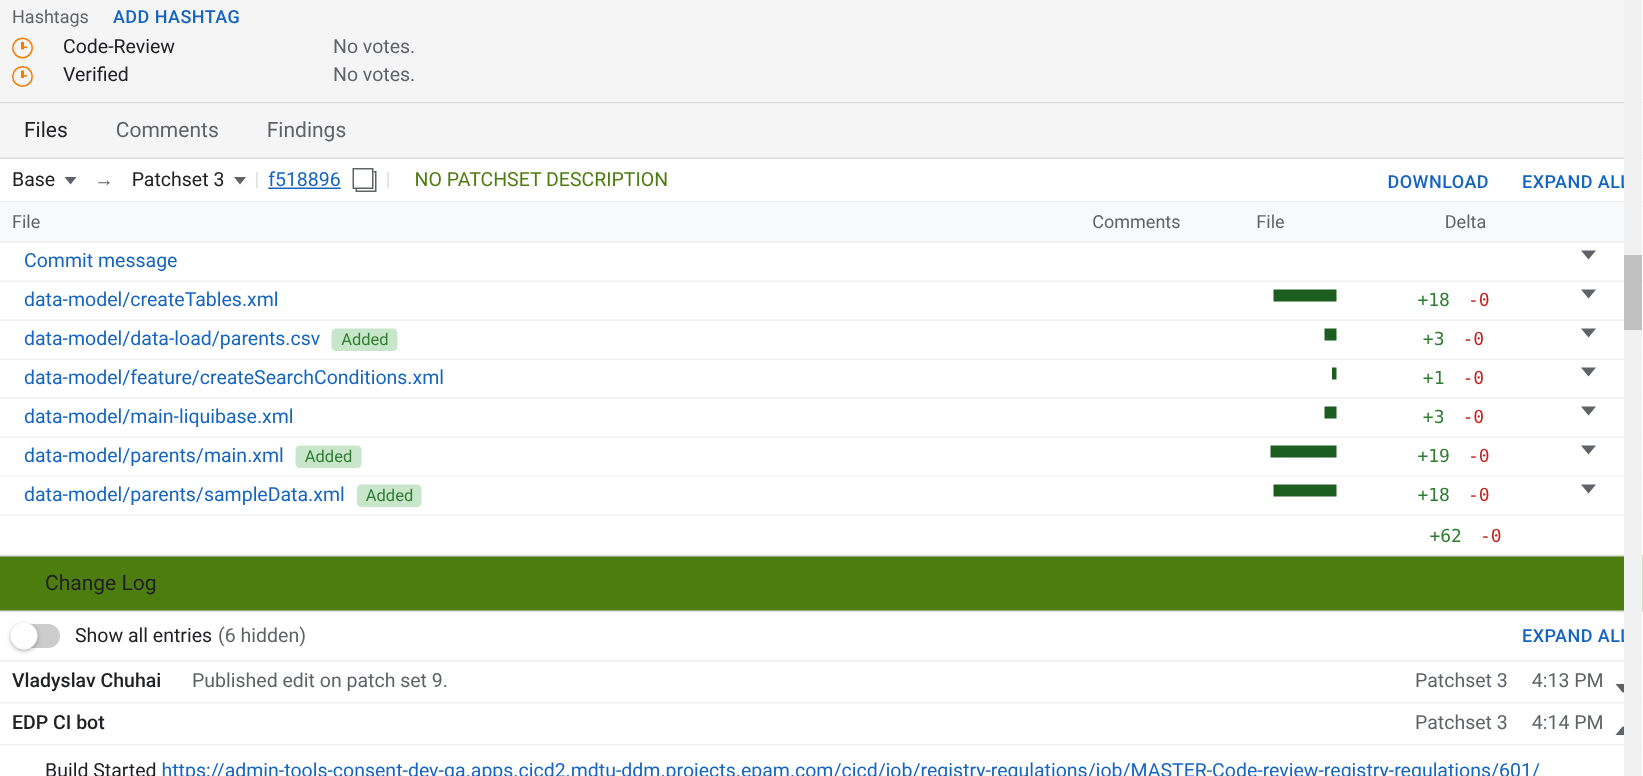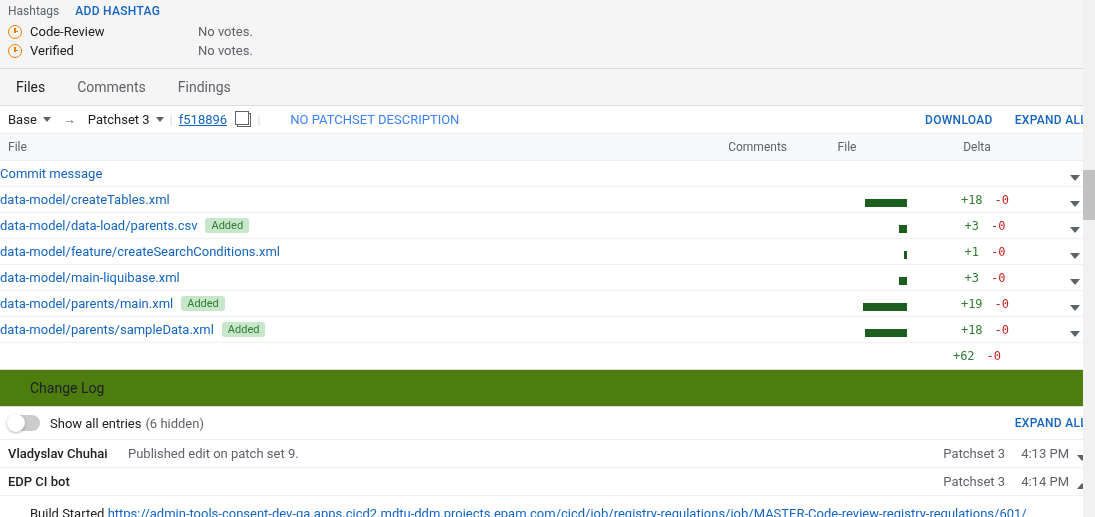--- a/index.html
+++ b/index.html
@@ -1,46 +1,46 @@
 <!DOCTYPE html>
 <html><head>
 <meta charset="utf-8">
 <style>
 *{box-sizing:border-box;margin:0;padding:0}
 body{font-family:-apple-system,BlinkMacSystemFont,"Segoe UI",Roboto,Arial,sans-serif;font-size:13px;color:#202124;background:#fff}
 .top-section{background:#f5f5f5;border-bottom:1px solid #ddd;padding:4px 8px 10px 8px}
 .hashtag-row{display:flex;align-items:center;gap:16px;margin-bottom:6px}
 .hashtag-label{color:#5f6368;font-size:12px}
 .add-hashtag{color:#1565c0;font-size:12px;font-weight:500;cursor:pointer;letter-spacing:.3px}
-.label-row{display:flex;align-items:center;gap:8px;margin-top:4px}
+.label-row{display:flex;align-items:center;gap:20px;margin-top:4px}
 .clock-icon{width:14px;height:14px;border:1.5px solid #f57c00;border-radius:50%;position:relative;flex-shrink:0}
 .clock-icon::before{content:"";position:absolute;top:2px;left:5px;width:1.5px;height:5px;background:#f57c00}
 .clock-icon::after{content:"";position:absolute;top:5px;left:5px;width:4px;height:1.5px;background:#f57c00}
 .label-name{font-size:13px;color:#202124;width:160px}
 .label-status{color:#5f6368;font-size:13px}
 .tabs-row{display:flex;gap:0;border-bottom:1px solid #ddd;background:#f5f5f5}
 .tab{padding:10px 16px;font-size:14px;color:#5f6368;cursor:pointer}
 .tab.active{color:#202124}
 .files-header{display:flex;align-items:flex-end;padding:6px 8px;gap:6px;border-bottom:1px solid #eee}
 .dropdown-btn{display:flex;align-items:center;gap:4px;color:#202124;cursor:pointer;font-size:13px}
 .chev-down{width:0;height:0;border-left:4px solid transparent;border-right:4px solid transparent;border-top:5px solid #5f6368;margin-left:2px}
 .arrow-sep{color:#5f6368;padding:0 6px}
 .link{color:#1565c0;text-decoration:underline;cursor:pointer}
 .copy-icon{width:14px;height:14px;border:1px solid #5f6368;position:relative;display:inline-block;margin-left:4px;cursor:pointer}
 .copy-icon::before{content:"";position:absolute;top:-3px;left:-3px;width:12px;height:12px;border:1px solid #5f6368;background:#fff}
-.no-desc{color:#3b82f6;margin-left:24px}
+.no-desc{color:#4d7c0f;margin-left:10px}
 .spacer{flex:1}
 .action-link{color:#1565c0;font-size:12px;font-weight:500;letter-spacing:.3px;cursor:pointer;margin-left:16px}
 .file-table-header{display:flex;padding:6px 8px;border-bottom:1px solid #eee;background:#f8f9fa;font-size:12px;color:#5f6368}
 .col-file{flex:1}
 .col-comments{width:120px;text-align:right}
 .col-size{width:120px;text-align:center}
 .col-delta{width:140px;text-align:center}
 .col-expand{width:40px}
-.file-row{display:flex;align-items:flex-end;padding:5px 0;border-bottom:1px solid #f0f0f0;font-size:13px}
+.file-row{display:flex;align-items:flex-start;padding:5px 16px;border-bottom:1px solid #f0f0f0;font-size:13px}
 .file-name{flex:1;color:#1565c0;cursor:pointer;display:flex;align-items:center;gap:8px}
 .badge-added{background:#c8e6c9;color:#2e7d32;font-size:11px;padding:1px 6px;border-radius:3px}
 .size-bar{width:120px;display:flex;justify-content:flex-end;align-items:center;padding-right:8px}
 .bar{height:8px;background:#1b5e20}
 .delta-cell{width:140px;display:flex;gap:12px;justify-content:center;font-family:monospace;font-size:12px}
 .delta-add{color:#2e7d32}
 .delta-rem{color:#c5221f}
 .expand-cell{width:40px;display:flex;justify-content:center;align-items:center;cursor:pointer}
 .chev-icon{width:0;height:0;border-left:5px solid transparent;border-right:5px solid transparent;border-top:6px solid #5f6368}
 .chev-up{transform:rotate(180deg)}

